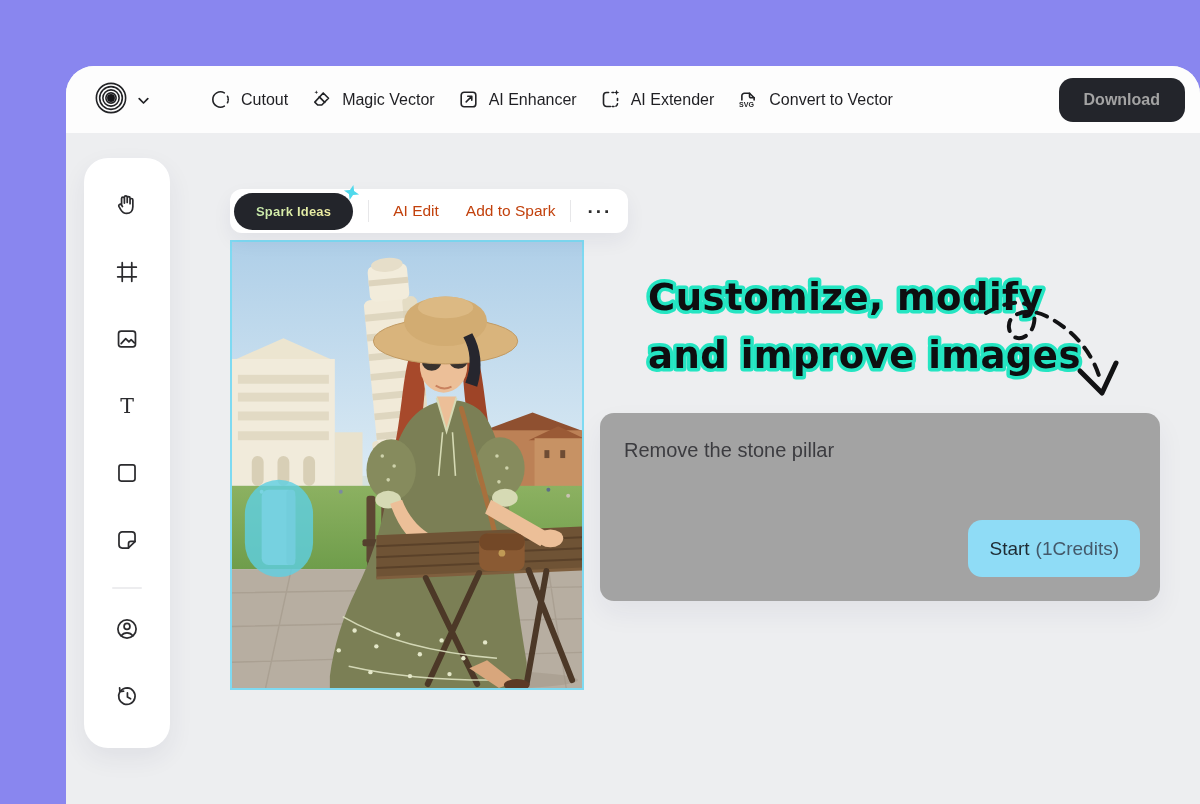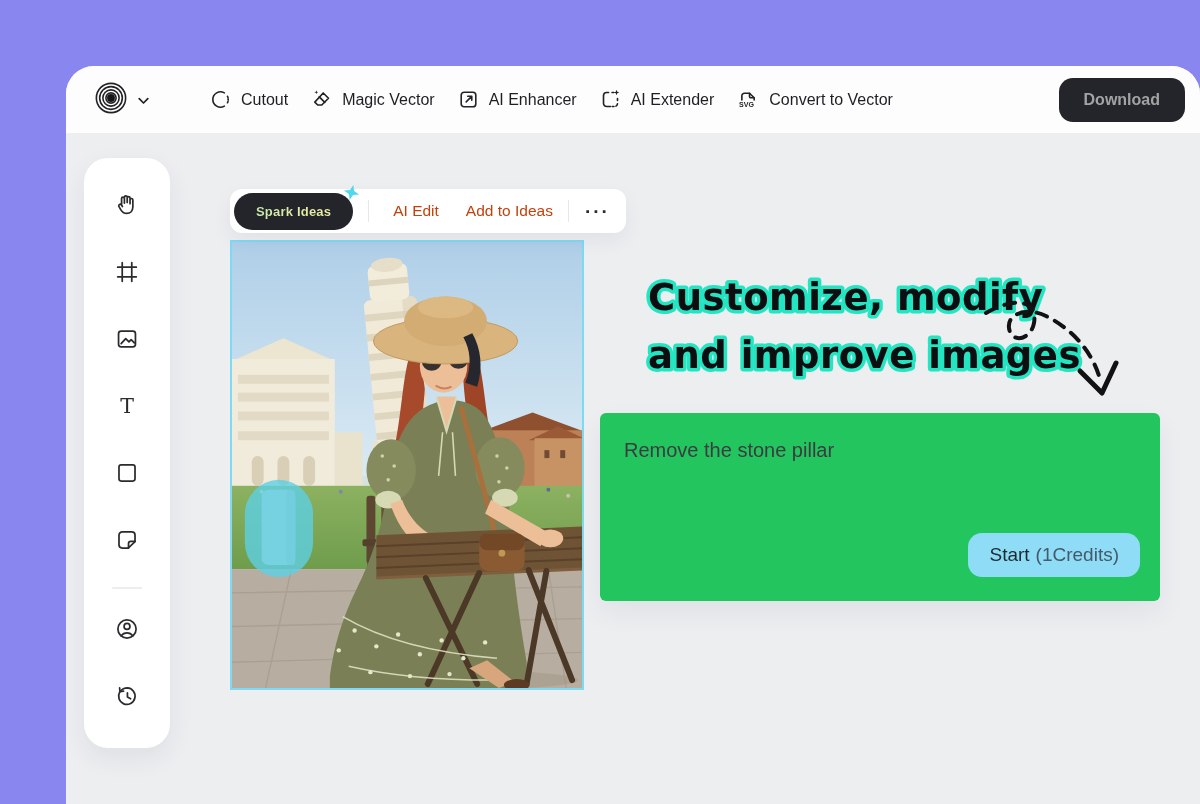--- a/index.html
+++ b/index.html
@@ -65,26 +65,26 @@
   }
   .image-frame svg{display:block;width:100%;height:100%;}
   
   .hero-svg{position:absolute;left:556px;top:118px;width:600px;height:290px;pointer-events:none;}
   .hero-text{
     font-family:"DejaVu Sans","Liberation Sans",sans-serif;font-weight:bold;font-size:37px;letter-spacing:.5px;
     fill:#0E0E10;stroke:#24E5C2;stroke-width:7px;paint-order:stroke;stroke-linejoin:round;
   }
   
   .prompt-card{
-    position:absolute;left:534px;top:280px;width:560px;height:188px;background:#22c55e;
-    border-radius:6px;box-shadow:0 12px 28px rgba(40,40,80,.06);
+    position:absolute;left:534px;top:280px;width:560px;height:188px;background:#a3a3a3;
+    border-radius:14px;box-shadow:0 12px 28px rgba(40,40,80,.06);
   }
   .prompt-text{position:absolute;left:24px;top:26px;font-size:20px;color:#3C3C40;}
   .start-btn{
-    position:absolute;right:20px;bottom:24px;height:44px;border-radius:14px;background:#8FDCF6;
+    position:absolute;right:20px;bottom:24px;height:57px;border-radius:14px;background:#8FDCF6;
     border:none;padding:0 21px;display:flex;align-items:center;gap:6px;
     font-family:"Liberation Sans",sans-serif;font-size:19px;cursor:pointer;
   }
   .start-main{color:#1E2B33;font-weight:500;}
   .start-credits{color:#44596า6;color:#44596A;}
   .ic{stroke:#222326;stroke-width:1.7;fill:none;stroke-linecap:round;stroke-linejoin:round;}
   .ics{stroke:#2B2B2E;stroke-width:1.6;fill:none;stroke-linecap:round;stroke-linejoin:round;}
 </style>
 </head>
 <body>
@@ -236,21 +236,21 @@
       <div class="spark-pill">
         <span class="spark-label">Spark Ideas</span>
         <span class="spark-sparkle">
           <svg width="17" height="17" viewBox="0 0 24 24">
             <path d="M12 1 L15 9 L23 12 L15 15 L12 23 L9 15 L1 12 L9 9 Z" fill="#4FD9EC" transform="rotate(14 12 12)"></path>
           </svg>
         </span>
       </div>
       <div class="tab-sep"></div>
       <div class="tab ai-edit">AI Edit</div>
-      <div class="tab add-chat">Add to Ideas</div>
+      <div class="tab add-chat">Add to Spark</div>
       <div class="tab-sep"></div>
       <div class="more-btn">···</div>
     </div>
 
     <div class="image-frame">
       <svg viewBox="0 0 354 450" preserveAspectRatio="none">
         <defs>
           <linearGradient id="skyG" x1="0" y1="0" x2="0" y2="1">
             <stop offset="0" stop-color="#AFCFE8"></stop>
               <stop offset="1" stop-color="#DCEBF4"></stop>

